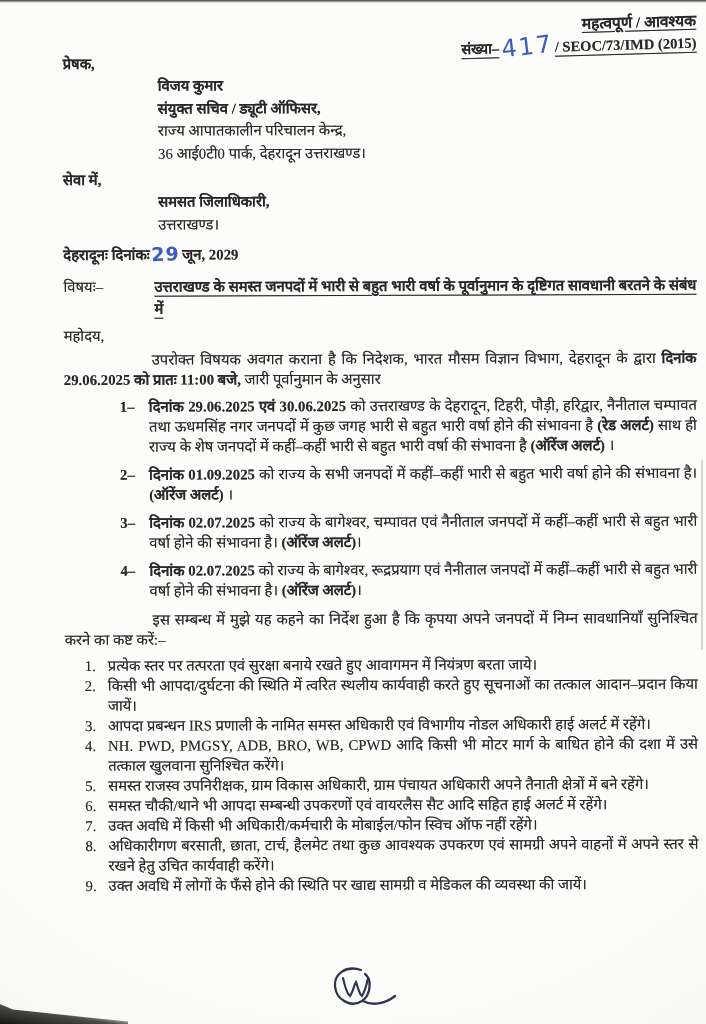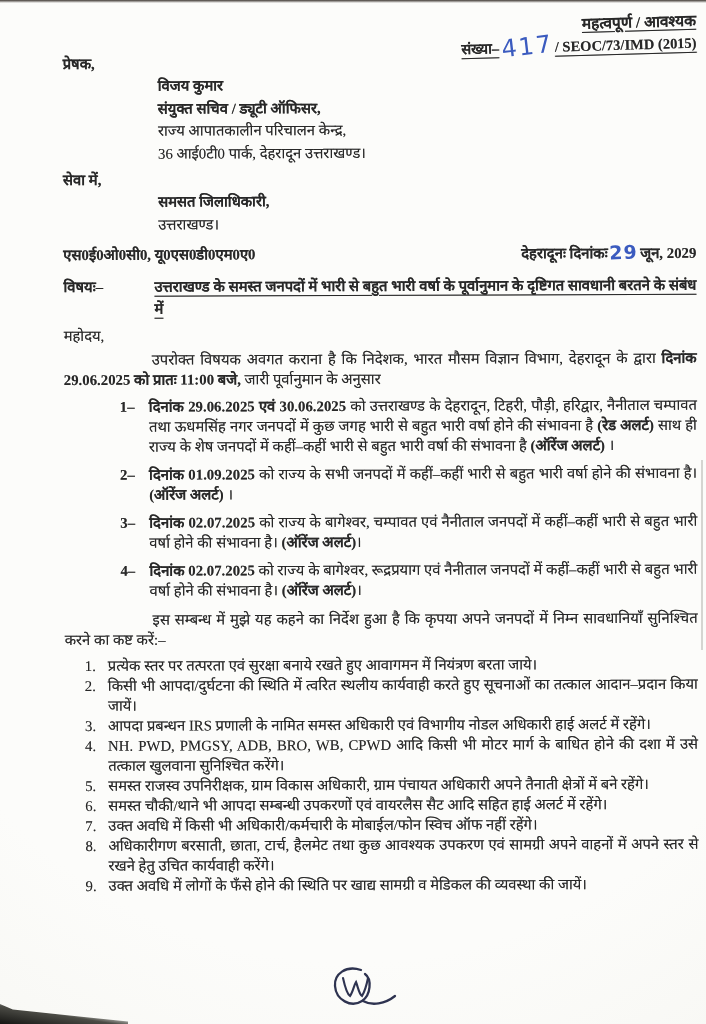--- a/index.html
+++ b/index.html
@@ -29,21 +29,21 @@
   .hand.sm{font-size:19px;letter-spacing:1px;transform:rotate(-2deg);top:1px}
   
   .lbl{font-weight:700;line-height:22px}
   .blk{margin-left:95px;line-height:22.5px}
   .sender-top{margin-top:38px}
   .refrow{display:flex;justify-content:space-between;align-items:baseline;margin-top:9px}
   .refrow .left{font-weight:700}
   .refrow .right{font-weight:700;white-space:nowrap}
   
   .subjrow{display:flex;margin-top:11px;line-height:22px}
-  .subjrow .slabel{min-width:91px;font-weight:700}
+  .subjrow .slabel{min-width:91px;font-weight:400}
   .subjrow .stext{flex:1;font-weight:700;text-decoration:underline;text-underline-offset:3.5px;text-align:justify}
   .salut{margin-top:5px;line-height:22px}
   .intro{margin-top:3px;text-indent:88px}
   
   .fc{margin:7px 0 0 56px;padding:0;list-style:none}
   .fc li{display:flex;margin-bottom:8px}
   .fc .no{width:29px;font-weight:700;flex:none}
   .fc .bd{flex:1;text-align:justify}
   .directive{margin-top:9px;text-indent:88px}
   
@@ -82,21 +82,20 @@
       <div>36 आई0टी0 पार्क, देहरादून उत्तराखण्ड।</div>
     </div>
 
     <div class="lbl" style="margin-top:4px">सेवा में,</div>
     <div class="blk">
       <div class="b">समसत जिलाधिकारी,</div>
       <div>उत्तराखण्ड।</div>
     </div>
 
     <div class="refrow">
-      <span class="left">एस0ई0ओ0सी0, यू0एस0डी0एम0ए0</span>
       <span class="right"><span>देहरादूनः दिनांकः</span><span class="hand sm">29</span><span>जून, 2029</span></span>
     </div>
 
     <div class="subjrow">
       <span class="slabel">विषयः–</span>
       <span class="stext">उत्तराखण्ड के समस्त जनपदों में भारी से बहुत भारी वर्षा के पूर्वानुमान के दृष्टिगत सावधानी बरतने के संबंध में</span>
     </div>
 
     <div class="salut">महोदय,</div>
 

